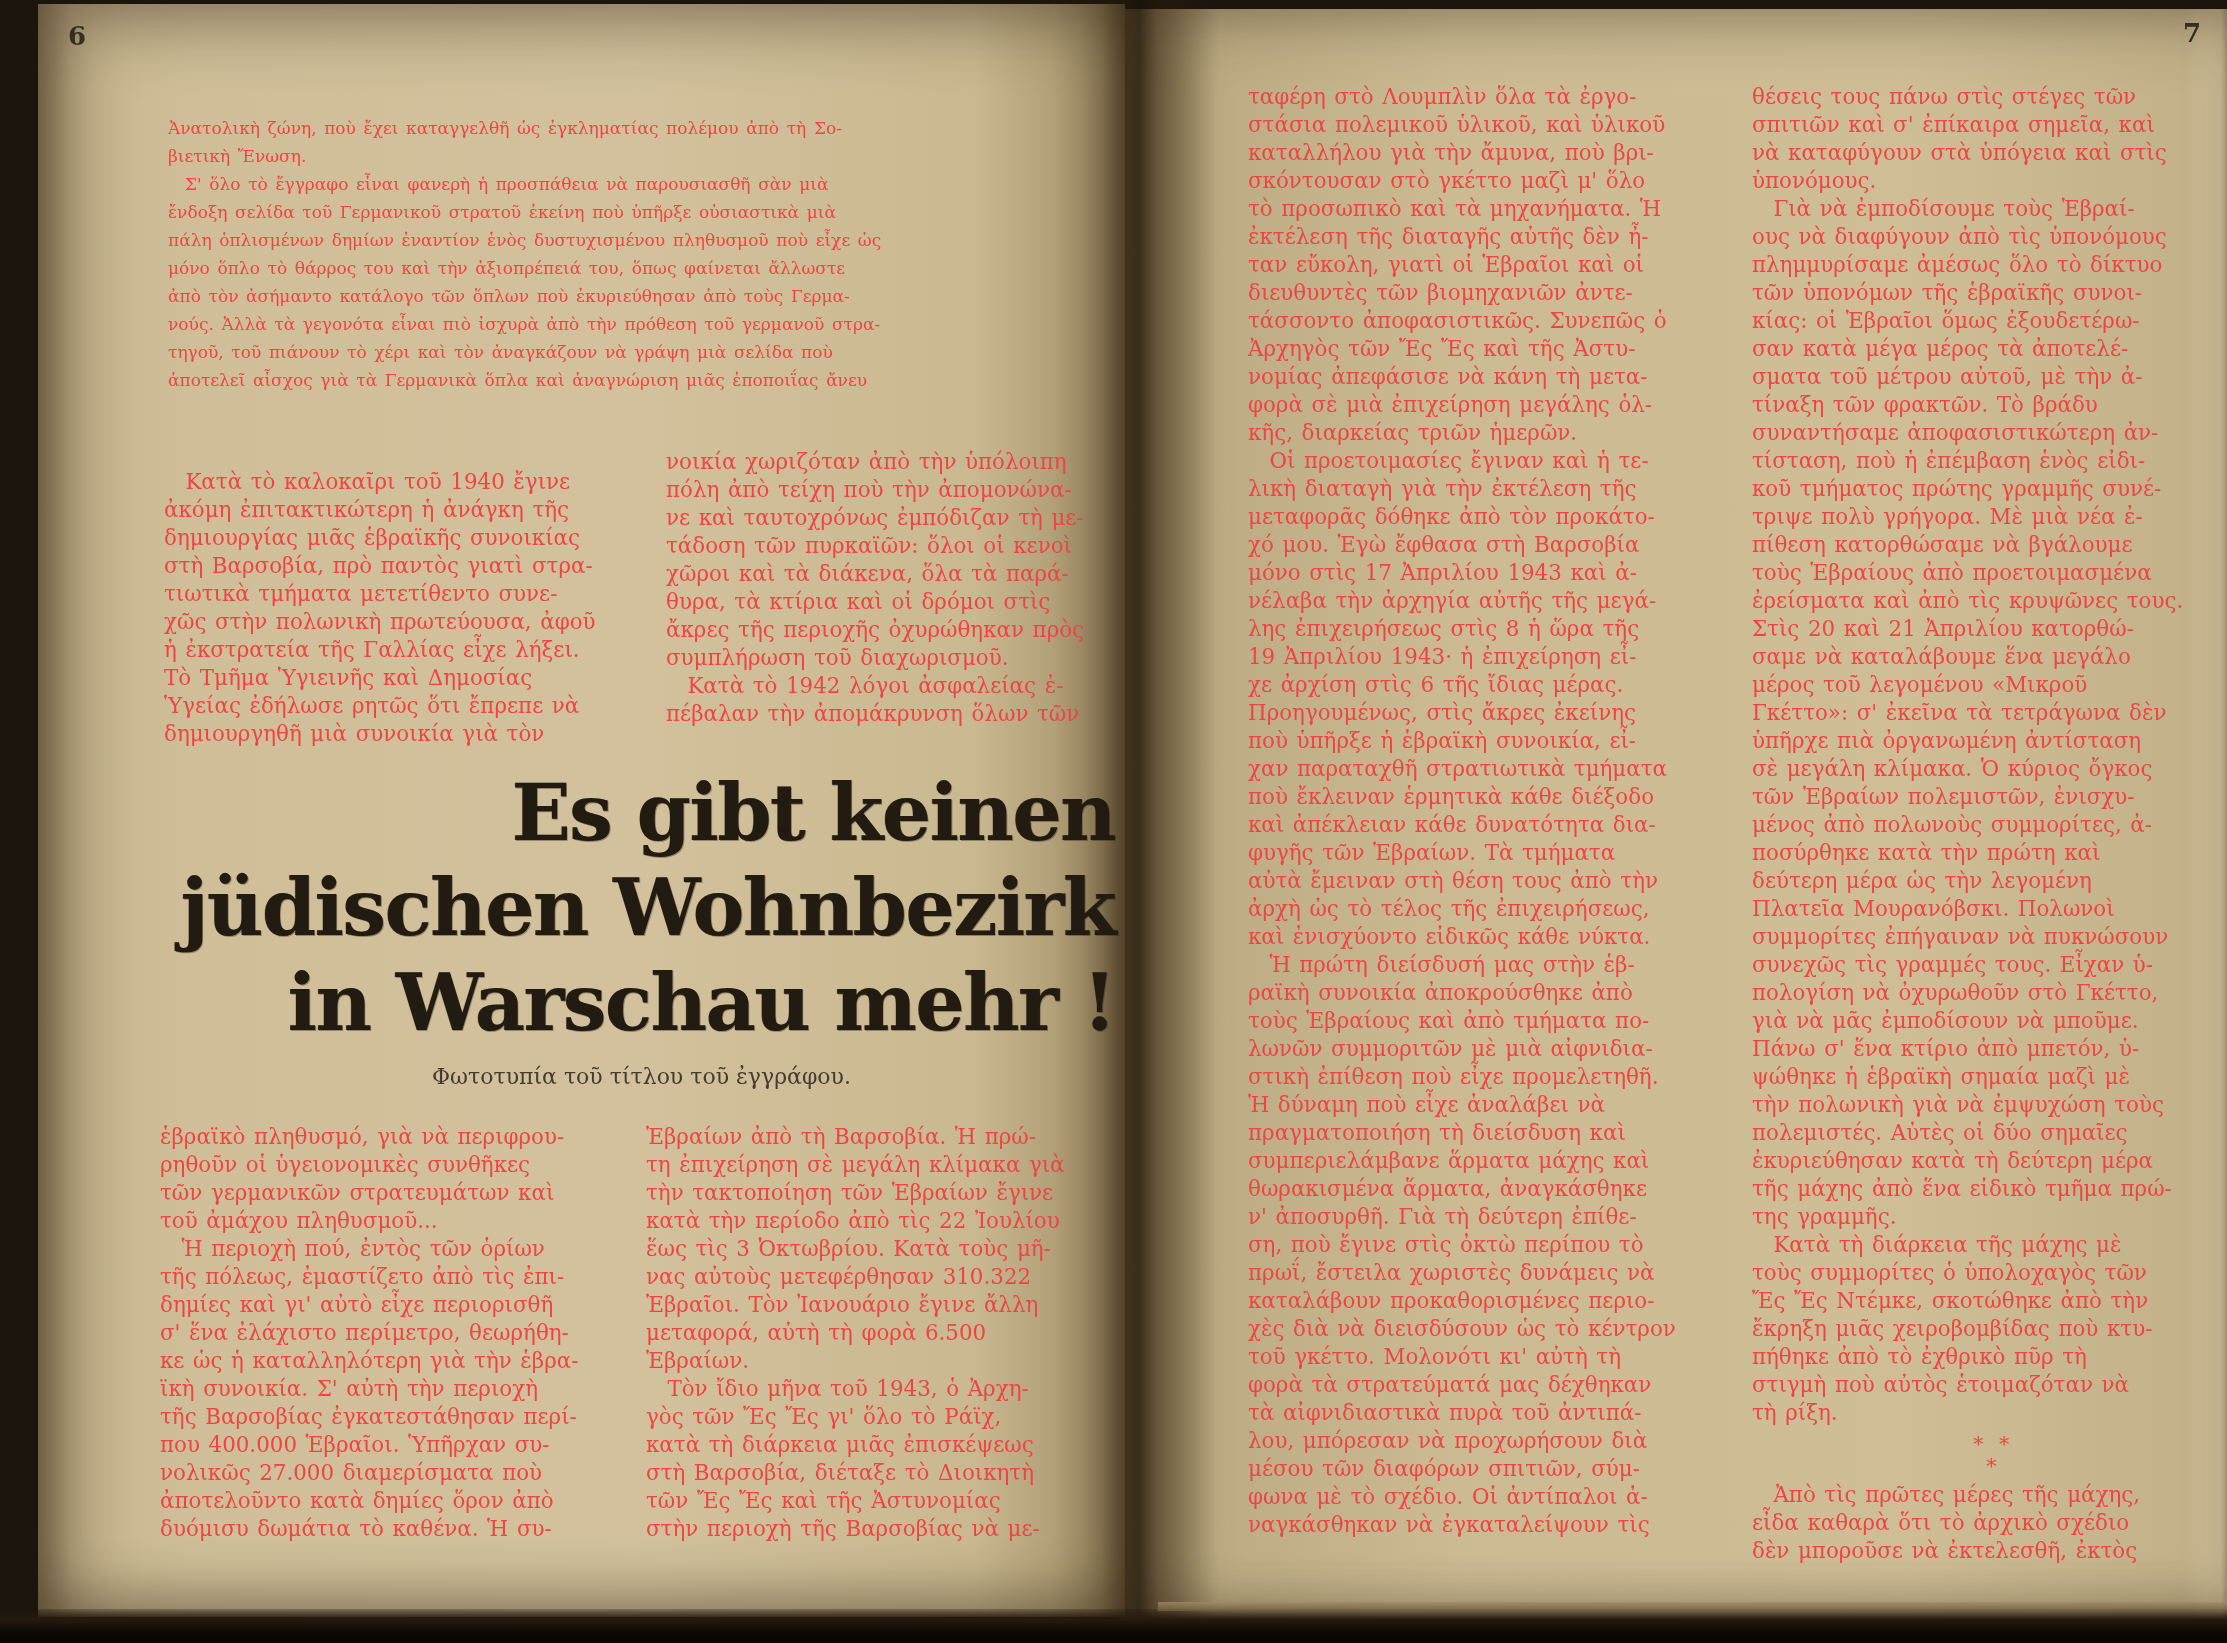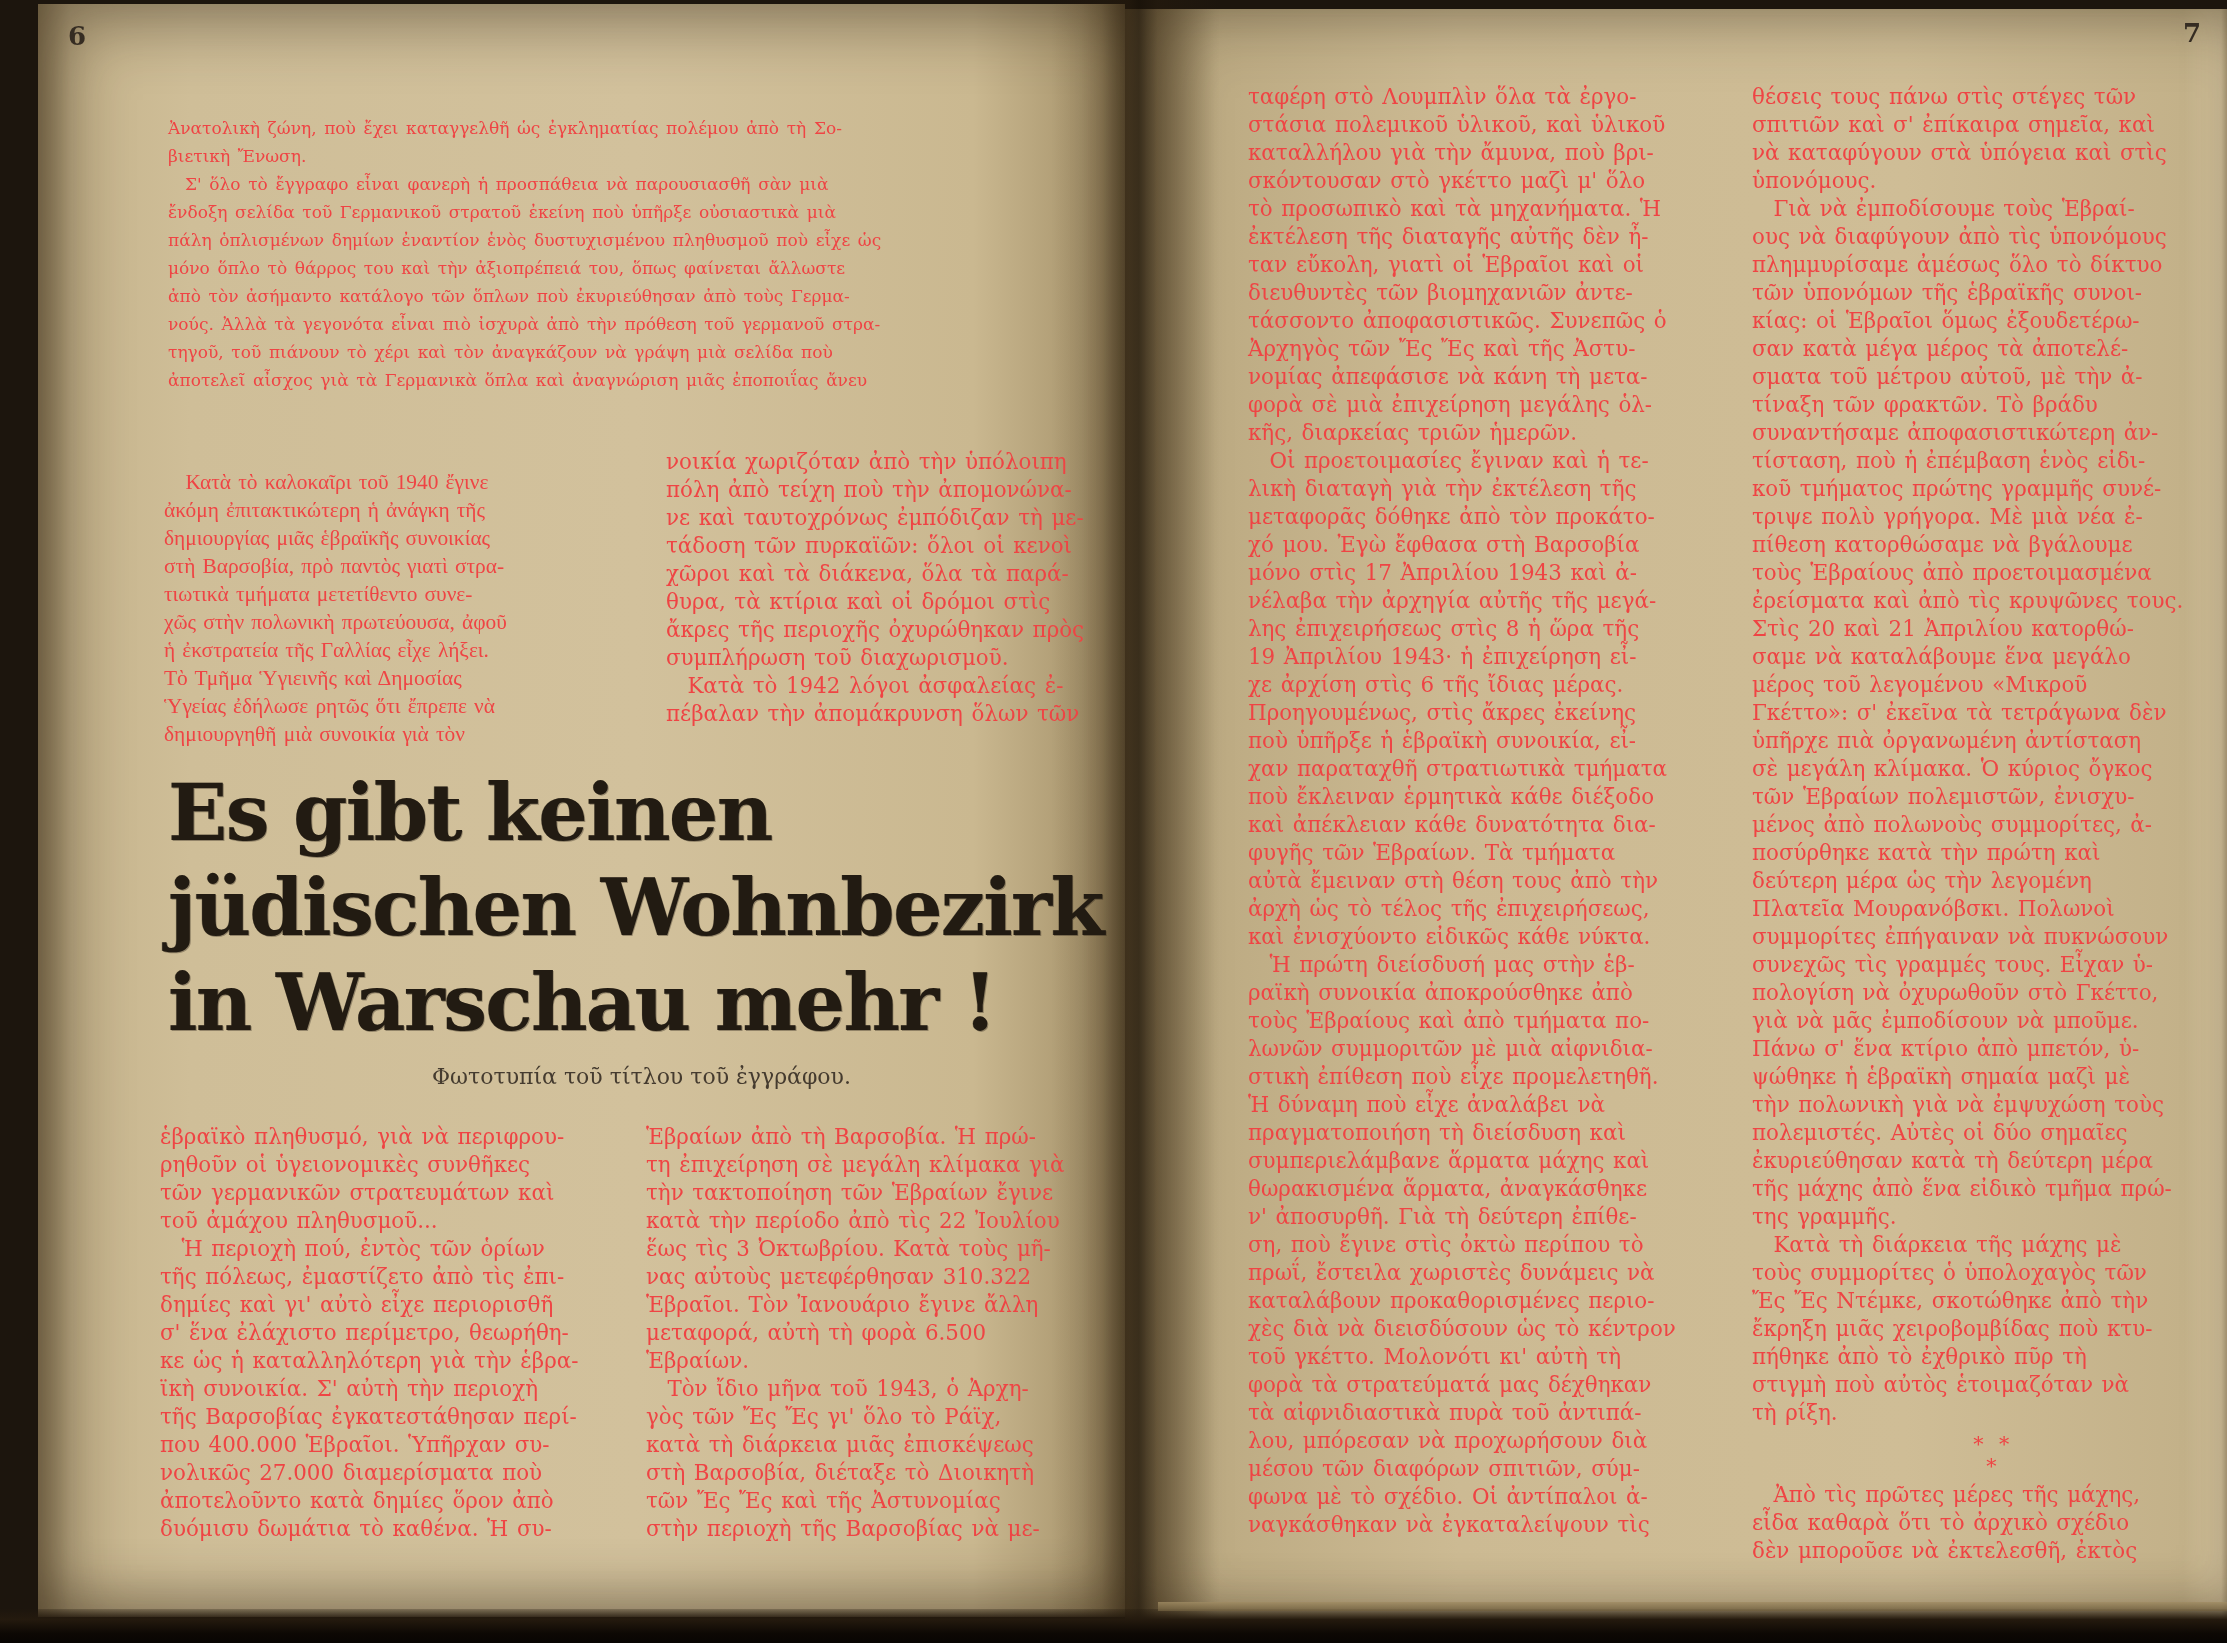--- a/index.html
+++ b/index.html
@@ -17,21 +17,21 @@
   .table-edge{position:absolute;left:0;top:1609px;width:2265px;height:35px;z-index:3;
     background:linear-gradient(180deg,rgba(30,22,12,.25) 0%,#241a0e 30%,#0d0804 70%,#070402 100%);}
   .stack-edge{position:absolute;left:1158px;top:1602px;width:1069px;height:9px;z-index:4;
     background:linear-gradient(180deg,#a08c63 0%,#6d5c3c 100%);opacity:.8;}
 
   .txt{position:absolute;z-index:2;color:#ef4444;}
   .tline{white-space:pre;}
   .pagenum{font-size:26px;font-weight:bold;color:#352c22;}
   .intro{font-size:17px;line-height:28px;word-spacing:2.2px;}
   .col{font-size:21.4px;line-height:28px;word-spacing:1.8px;}
-  .headline{text-align:left;font-weight:bold;font-size:78px;line-height:95px;
+  .headline{text-align:right;font-weight:bold;font-size:78px;line-height:95px;
     letter-spacing:-1.8px;color:#221b12;
     text-shadow:0.9px 0.9px 0 rgba(34,27,18,.35), -0.4px 0 0 rgba(34,27,18,.3);}
   .caption{text-align:center;font-size:22px;color:#453b2f;}
   .divider{text-align:center;font-size:20.5px;line-height:21.4px;padding:7.1px 0 4.5px 0;letter-spacing:4.5px;}
 </style>
 </head>
 <body>
 
 <div class="spread">
 
@@ -47,21 +47,21 @@
       <div class="tline"> Σ' ὅλο τὸ ἔγγραφο εἶναι φανερὴ ἡ προσπάθεια νὰ παρουσιασθῆ σὰν μιὰ</div>
       <div class="tline">ἔνδοξη σελίδα τοῦ Γερμανικοῦ στρατοῦ ἐκείνη ποὺ ὑπῆρξε οὐσιαστικὰ μιὰ</div>
       <div class="tline">πάλη ὁπλισμένων δημίων ἐναντίον ἑνὸς δυστυχισμένου πληθυσμοῦ ποὺ εἶχε ὡς</div>
       <div class="tline">μόνο ὅπλο τὸ θάρρος του καὶ τὴν ἀξιοπρέπειά του, ὅπως φαίνεται ἄλλωστε</div>
       <div class="tline">ἀπὸ τὸν ἀσήμαντο κατάλογο τῶν ὅπλων ποὺ ἐκυριεύθησαν ἀπὸ τοὺς Γερμα-</div>
       <div class="tline">νούς. Ἀλλὰ τὰ γεγονότα εἶναι πιὸ ἰσχυρὰ ἀπὸ τὴν πρόθεση τοῦ γερμανοῦ στρα-</div>
       <div class="tline">τηγοῦ, τοῦ πιάνουν τὸ χέρι καὶ τὸν ἀναγκάζουν νὰ γράψη μιὰ σελίδα ποὺ</div>
       <div class="tline">ἀποτελεῖ αἶσχος γιὰ τὰ Γερμανικὰ ὅπλα καὶ ἀναγνώριση μιᾶς ἐποποιΐας ἄνευ</div>
     </div>
 
-  <div class="txt col" style="left:164px;top:468px;width:474px;font-family:Liberation Serif, serif;">
+  <div class="txt col" style="left:164px;top:468px;width:474px;">
       <div class="tline"> Κατὰ τὸ καλοκαῖρι τοῦ 1940 ἔγινε</div>
       <div class="tline">ἀκόμη ἐπιτακτικώτερη ἡ ἀνάγκη τῆς</div>
       <div class="tline">δημιουργίας μιᾶς ἑβραϊκῆς συνοικίας</div>
       <div class="tline">στὴ Βαρσοβία, πρὸ παντὸς γιατὶ στρα-</div>
       <div class="tline">τιωτικὰ τμήματα μετετίθεντο συνε-</div>
       <div class="tline">χῶς στὴν πολωνικὴ πρωτεύουσα, ἀφοῦ</div>
       <div class="tline">ἡ ἐκστρατεία τῆς Γαλλίας εἶχε λήξει.</div>
       <div class="tline">Τὸ Τμῆμα Ὑγιεινῆς καὶ Δημοσίας</div>
       <div class="tline">Ὑγείας ἐδήλωσε ρητῶς ὅτι ἔπρεπε νὰ</div>
       <div class="tline">δημιουργηθῆ μιὰ συνοικία γιὰ τὸν</div>

